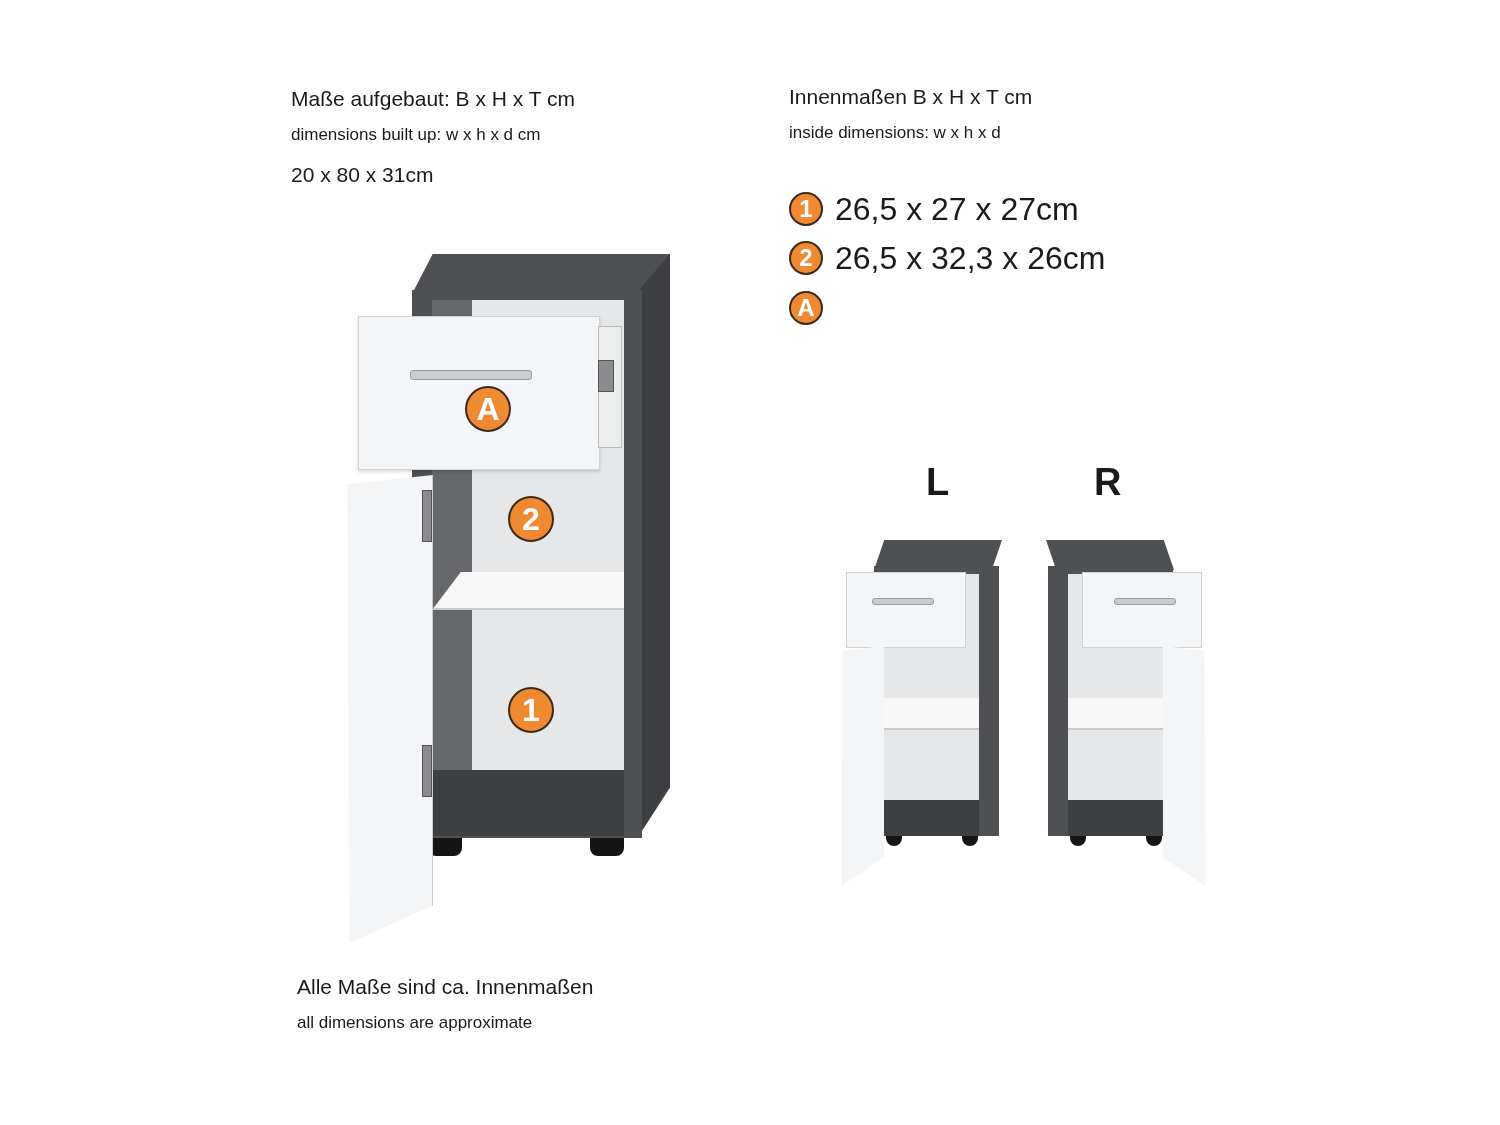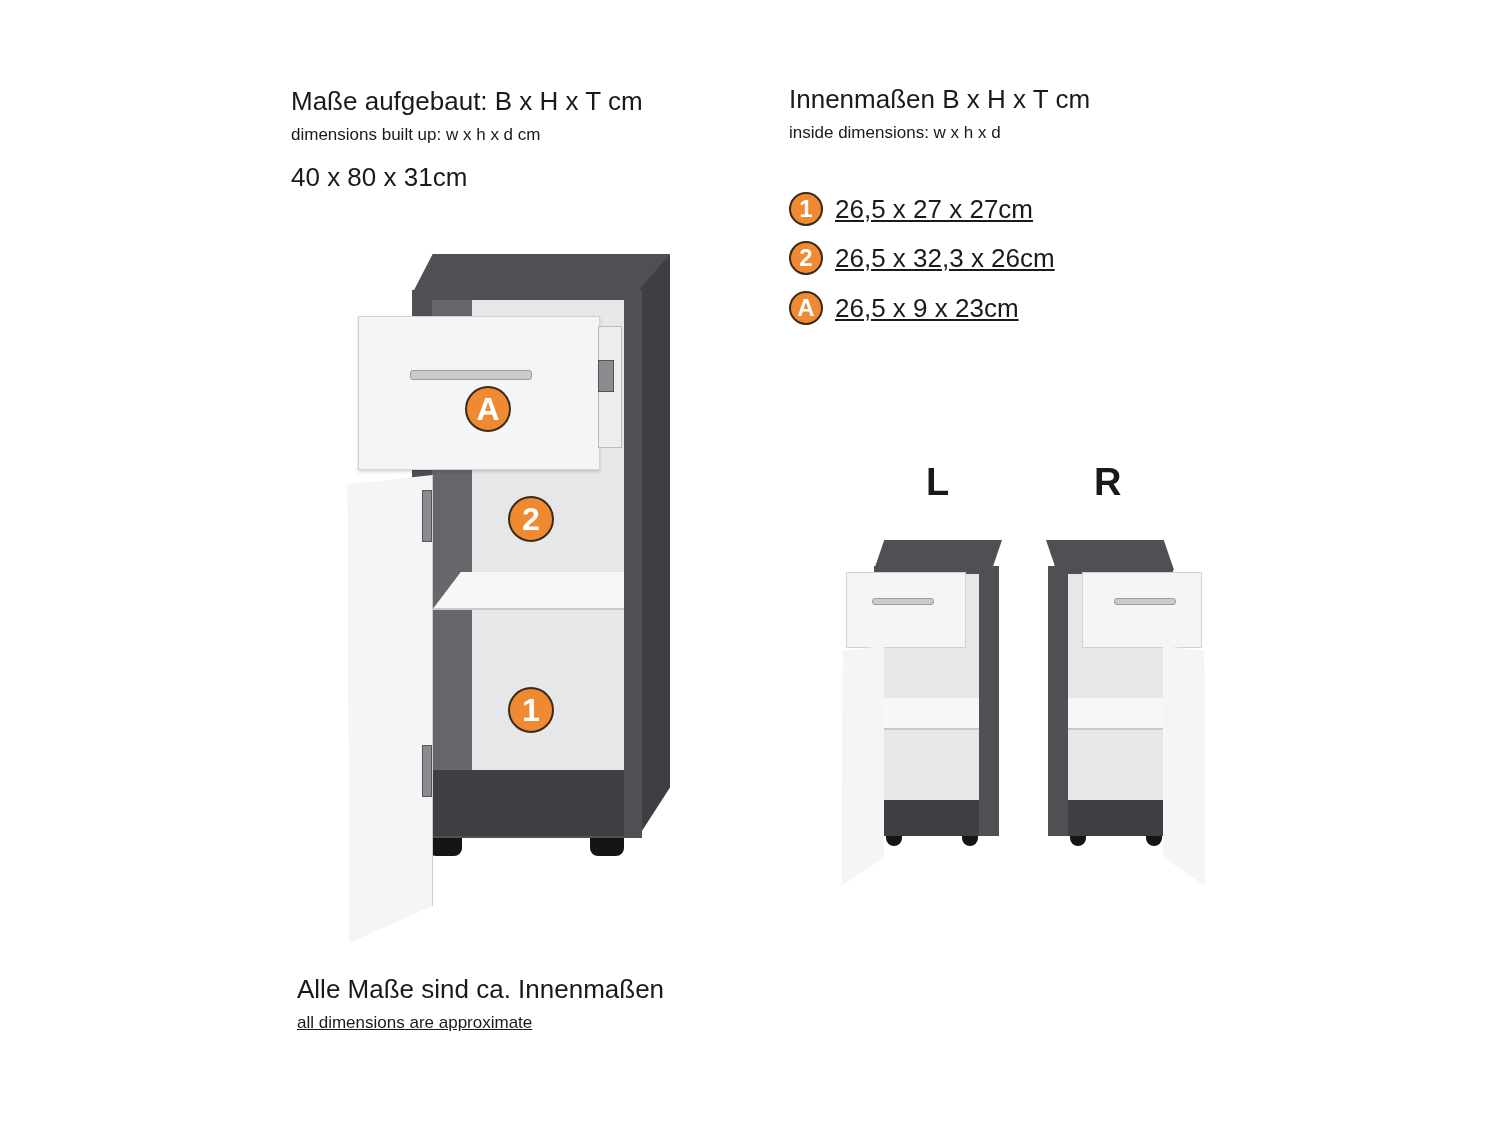--- a/index.html
+++ b/index.html
@@ -1,21 +1,21 @@
 <!DOCTYPE html>
 <html><head>
 <meta charset="utf-8">
 <style>
   html, body { margin:0; padding:0; }
   body { width:1500px; height:1125px; background:#ffffff; position:relative; overflow:hidden;
          font-family:"Liberation Sans", sans-serif; color:#1a1a1a; }
   .abs { position:absolute; }
-  .t-big { font-size:26px; line-height:1; white-space:nowrap; }
+  .t-big { font-size:21px; line-height:1; white-space:nowrap; }
   .t-small { font-size:17px; line-height:1; white-space:nowrap; }
-  .t-dim { font-size:26px; line-height:1; white-space:nowrap;text-decoration:underline; }
+  .t-dim { font-size:32px; line-height:1; white-space:nowrap; }
   .badge { position:absolute; border-radius:50%; background:#f08a32; border:2px solid #3a2a1a;
            color:#fff; font-weight:bold; display:flex; align-items:center; justify-content:center;
            box-sizing:border-box; font-family:"Liberation Sans", sans-serif; }
   .row { position:absolute; display:flex; align-items:center; }
   .row .badge { position:relative; width:34px; height:34px; font-size:24px; margin-right:12px; }
   
   .dark { background:#4f5054; }
   .dark2 { background:#3e3f43; }
   .inner { background:#e6e7e9; }
   .white { background:#f4f5f6; }
@@ -23,36 +23,35 @@
   .handle { background:#c9cbcd; border-radius:3px; border:1px solid #9a9c9e; }
   .foot { background:#151515; border-radius:0 0 8px 8px; }
   .hinge { background:#8a8c8f; border:1px solid #555; }
   .lr { font-size:38px; font-weight:bold; position:absolute; line-height:1; }
 </style>
 </head>
 <body>
 
 <div class="abs t-big" style="left:291px;top:88px;">Maße aufgebaut: B x H x T cm</div>
 <div class="abs t-small" style="left:291px;top:126px;">dimensions built up: w x h x d cm</div>
-<div class="abs t-big" style="left:291px;top:164px;">40 x 80 x 31cm</div>
+<div class="abs t-big" style="left:291px;top:164px;">20 x 80 x 31cm</div>
 
 <div class="abs t-big" style="left:789px;top:86px;">Innenmaßen B x H x T cm</div>
 <div class="abs t-small" style="left:789px;top:124px;">inside dimensions: w x h x d</div>
 
 <div class="row" style="left:789px;top:192px;">
   <div class="badge">1</div>
   <div class="t-dim">26,5 x 27 x 27cm</div>
 </div>
 <div class="row" style="left:789px;top:241px;">
   <div class="badge">2</div>
   <div class="t-dim">26,5 x 32,3 x 26cm</div>
 </div>
 <div class="row" style="left:789px;top:291px;">
   <div class="badge">A</div>
-  <div class="t-dim">26,5 x 9 x 23cm</div>
 </div>
 
 <div class="abs" style="left:330px;top:250px;width:360px;height:700px;">
 
   <div class="abs dark" style="left:82px;top:4px;width:258px;height:40px;clip-path:polygon(8% 0,100% 0,92% 100%,0 100%);"></div>
 
   <div class="abs dark2" style="left:310px;top:4px;width:30px;height:580px;clip-path:polygon(100% 0,100% 92%,0 100%,0 6%);"></div>
 
   <div class="abs dark" style="left:82px;top:40px;width:230px;height:548px;"></div>
 
@@ -103,13 +102,13 @@
   <div class="abs shelf" style="left:28px;top:160px;width:95px;height:30px;"></div>
   <div class="abs dark2" style="left:28px;top:262px;width:95px;height:36px;"></div>
   <div class="abs foot" style="left:30px;top:298px;width:16px;height:10px;"></div>
   <div class="abs foot" style="left:106px;top:298px;width:16px;height:10px;"></div>
   <div class="abs white" style="left:42px;top:34px;width:118px;height:74px;border:1px solid #d0d2d4;"></div>
   <div class="abs handle" style="left:74px;top:60px;width:60px;height:5px;"></div>
   <div class="abs white" style="left:123px;top:108px;width:46px;height:240px;clip-path:polygon(0 0,90% 2%,92% 100%,0 88%);"></div>
 </div>
 
 <div class="abs t-big" style="left:297px;top:976px;">Alle Maße sind ca. Innenmaßen</div>
-<div class="abs t-small" style="left:297px;top:1014px;text-decoration:underline;">all dimensions are approximate</div>
+<div class="abs t-small" style="left:297px;top:1014px;">all dimensions are approximate</div>
 
 </body></html>

